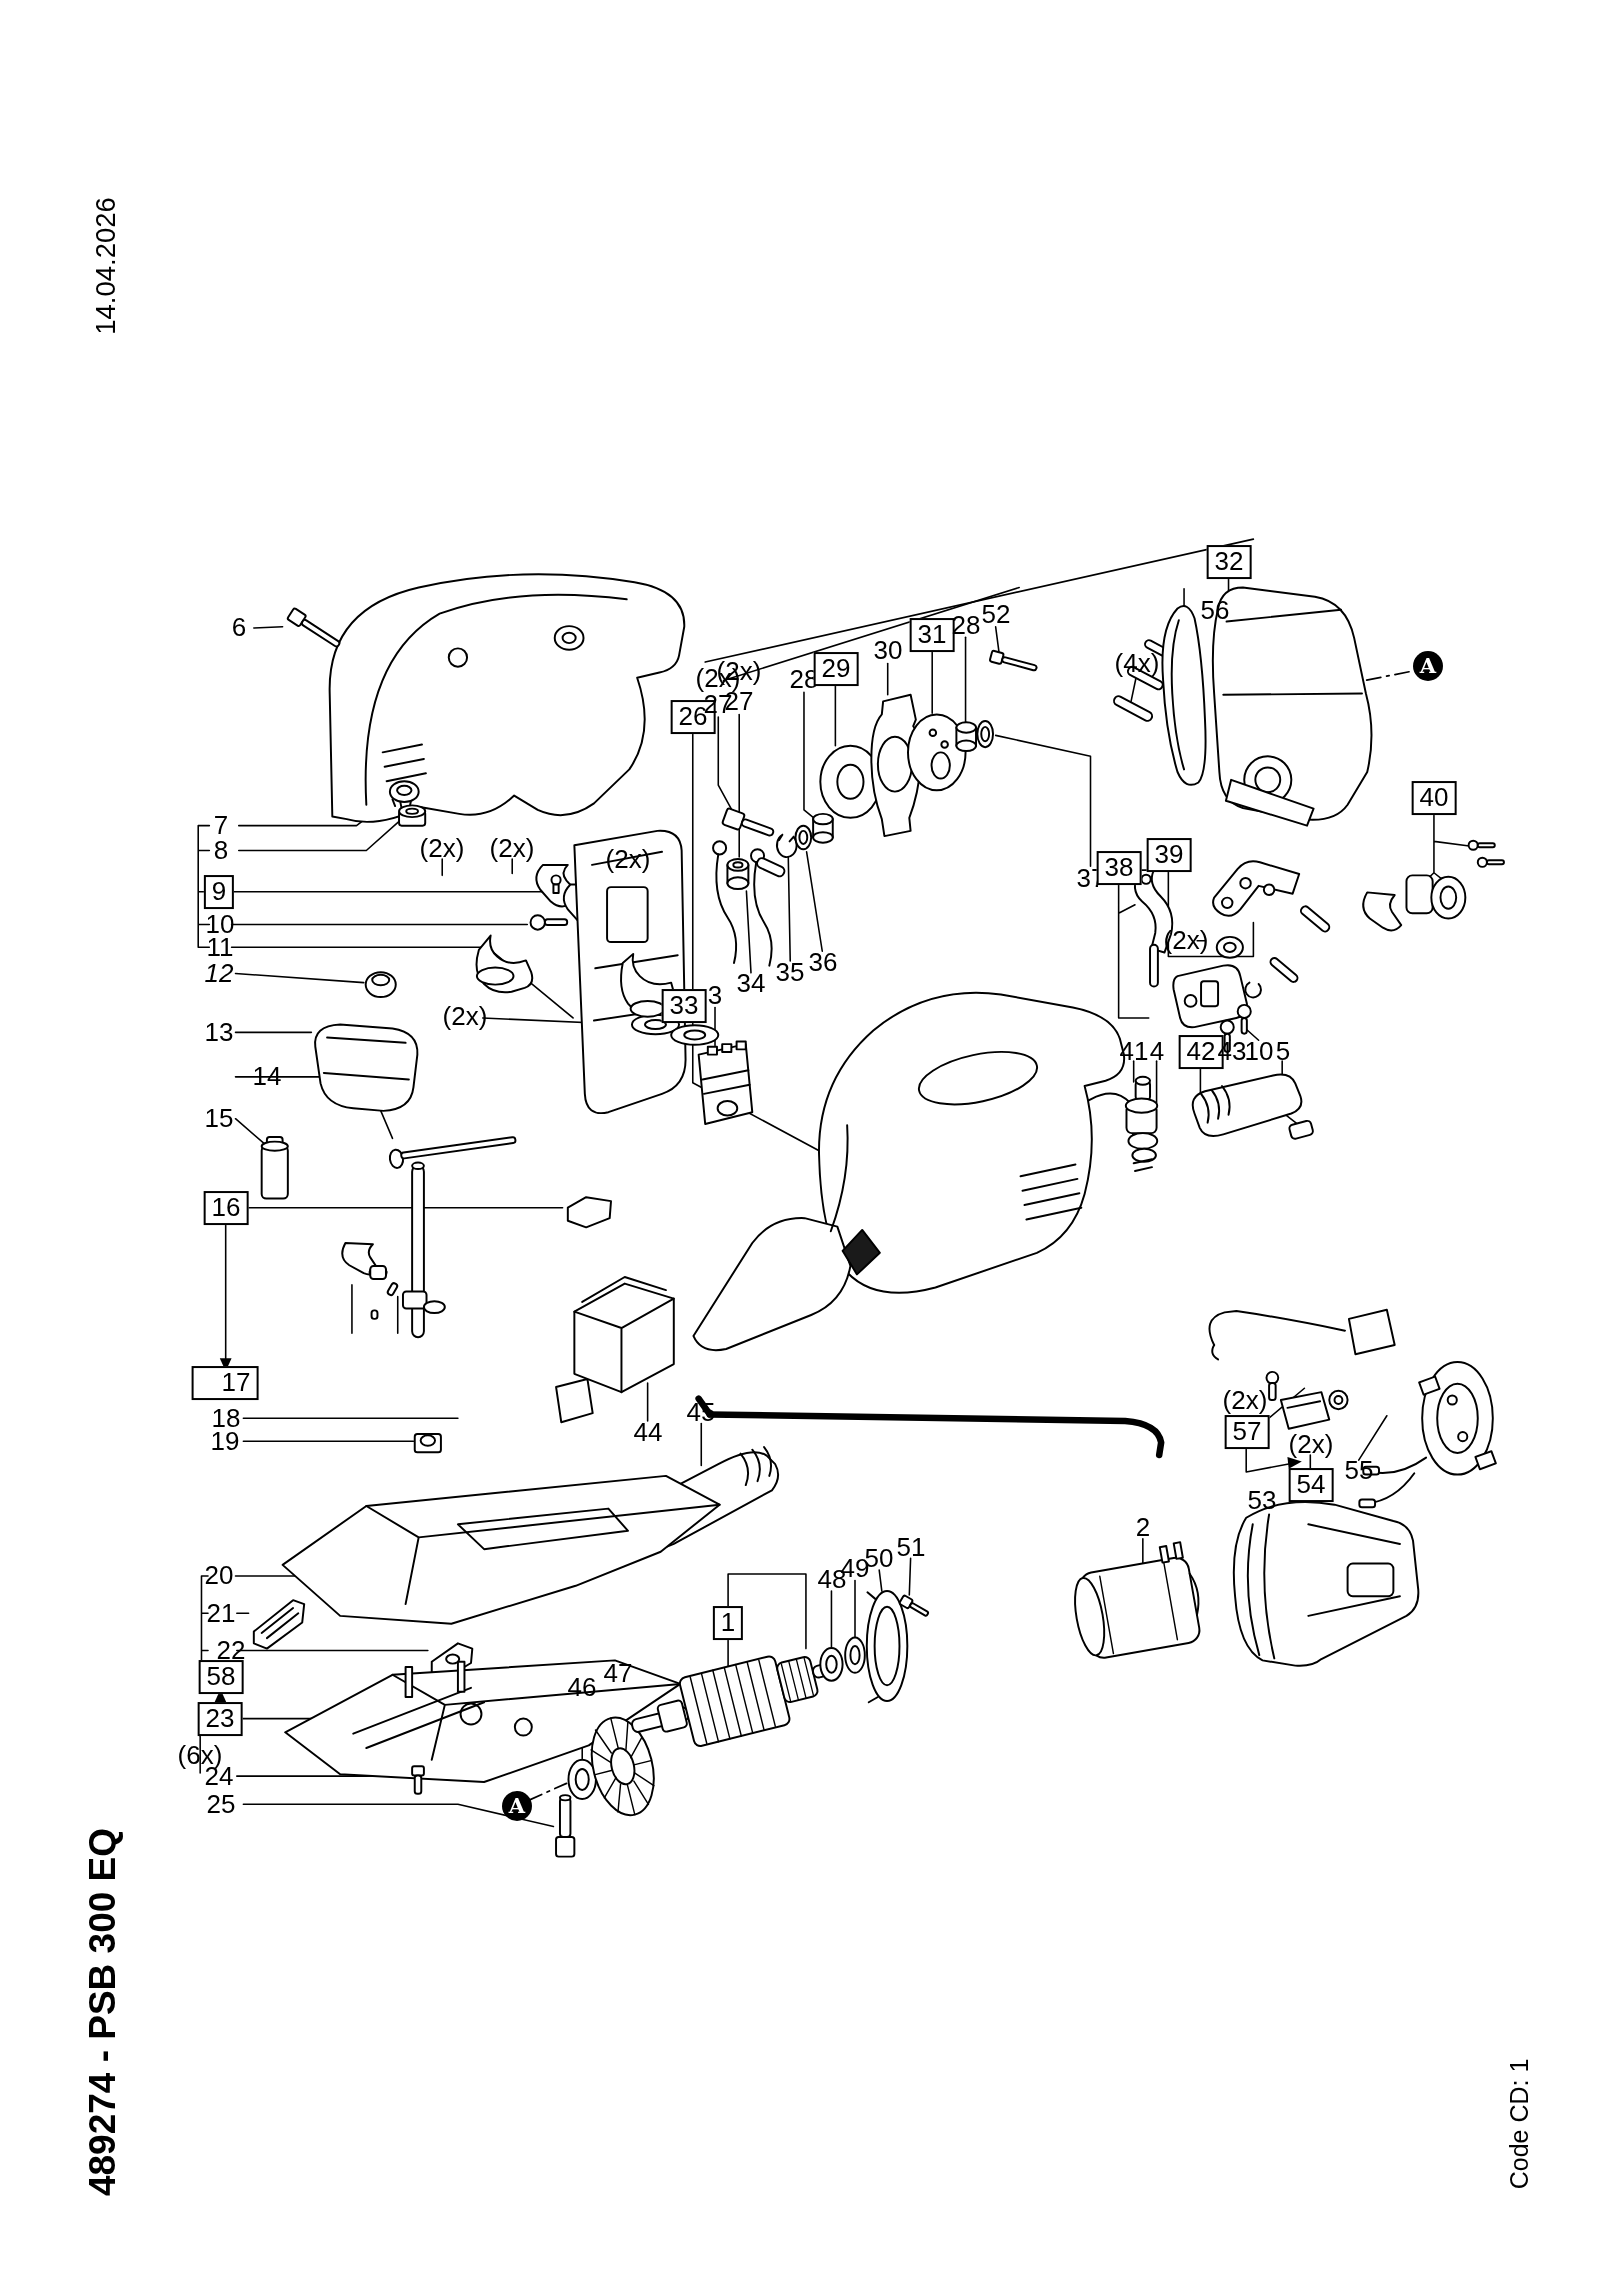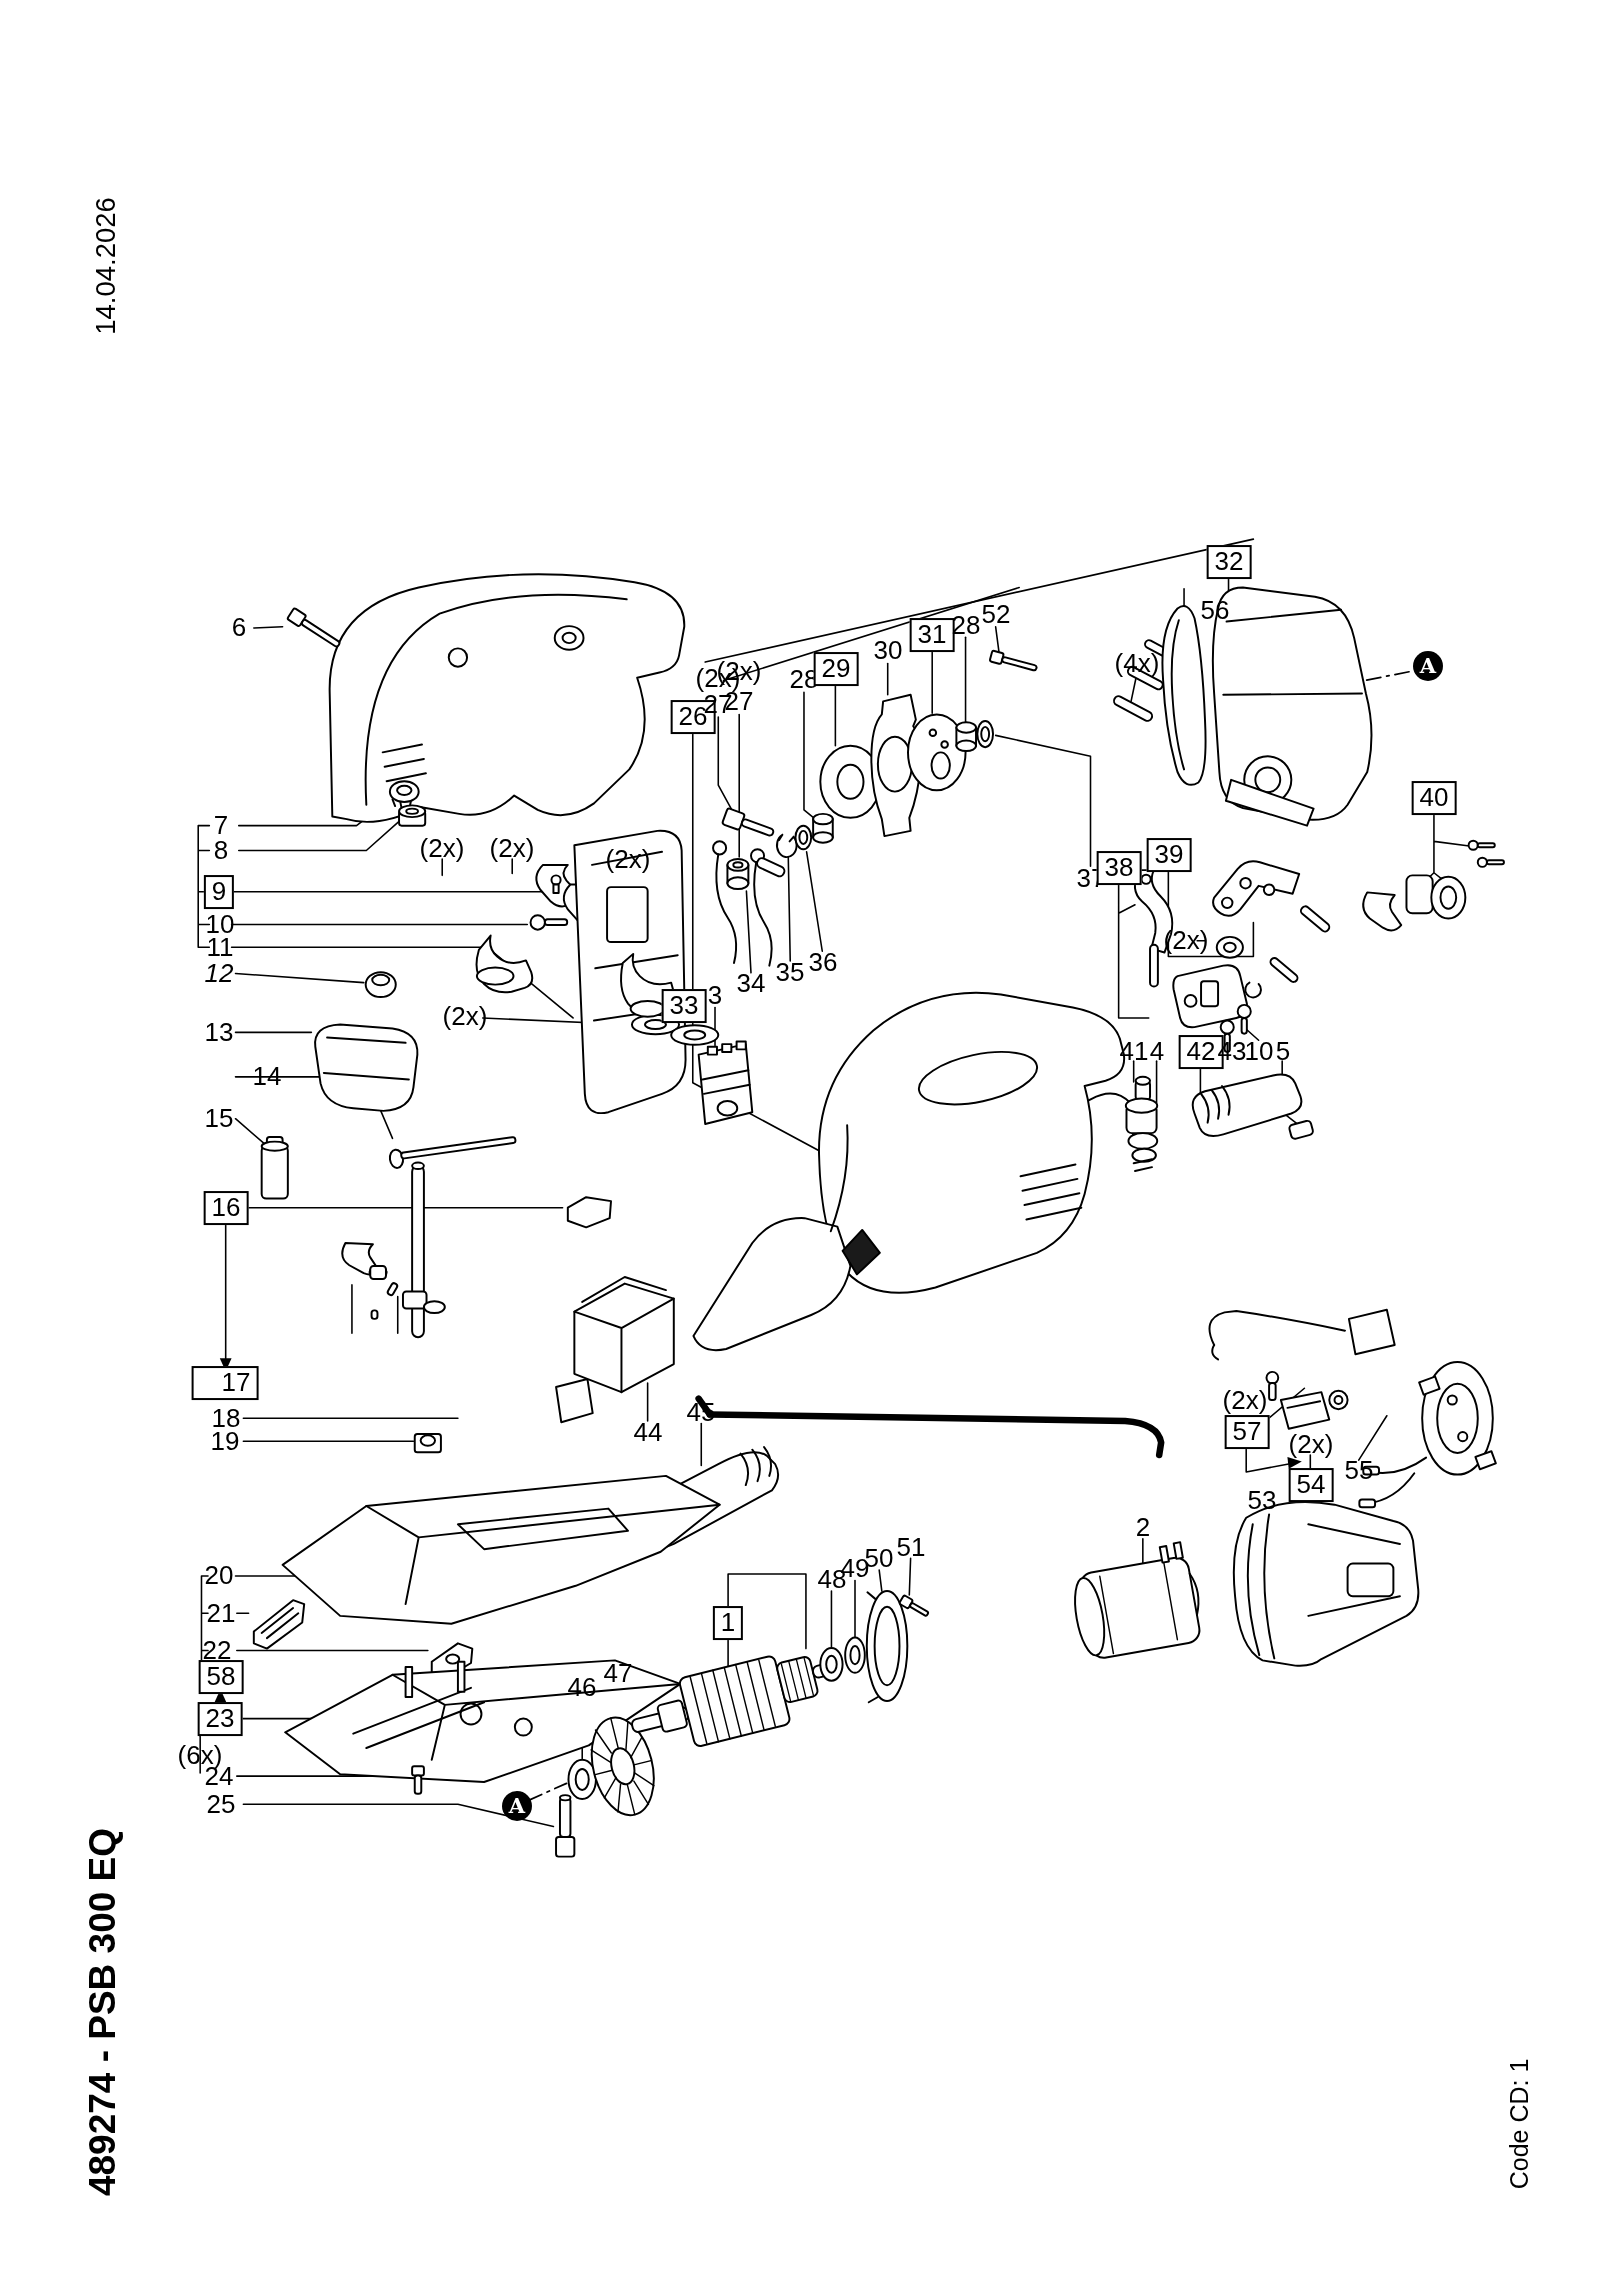--- a/index.html
+++ b/index.html
@@ -510,21 +510,21 @@
       <div class="callout plain" style="left: 219px; top: 974px; font-style: italic;">12</div>
       <div class="callout plain" style="left: 219px; top: 1033px;">13</div>
       <div class="callout plain" style="left: 219px; top: 1077px; margin-left: 48px;">14</div>
       <div class="callout plain" style="left: 219px; top: 1119px;">15</div>
       <div class="callout boxed" style="left: 226px; top: 1208px;">16</div>
       <div class="callout boxed" style="left: 225px; top: 1383px; padding-left: 28px;">17</div>
       <div class="callout plain" style="left: 226px; top: 1419px;">18</div>
       <div class="callout plain" style="left: 225px; top: 1442px;">19</div>
       <div class="callout plain" style="left: 219px; top: 1576px;">20</div>
       <div class="callout plain" style="left: 221px; top: 1614px;">21</div>
-      <div class="callout plain" style="left: 217px; top: 1651px;">22</div>
+      <div class="callout plain" style="left: 231px; top: 1651px;">22</div>
       <div class="callout boxed" style="left: 221px; top: 1677px;">58</div>
       <div class="callout boxed" style="left: 220px; top: 1719px;">23</div>
       <div class="callout qty" style="left: 200px; top: 1756px;">(6x)</div>
       <div class="callout plain" style="left: 219px; top: 1777px;">24</div>
       <div class="callout plain" style="left: 221px; top: 1805px;">25</div>
       <div class="callout qty" style="left: 442px; top: 849px;">(2x)</div>
       <div class="callout qty" style="left: 512px; top: 849px;">(2x)</div>
       <div class="callout qty" style="left: 628px; top: 860px;">(2x)</div>
       <div class="callout qty" style="left: 465px; top: 1017px;">(2x)</div>
       <div class="callout boxed" style="left: 693px; top: 717px;">26</div>

